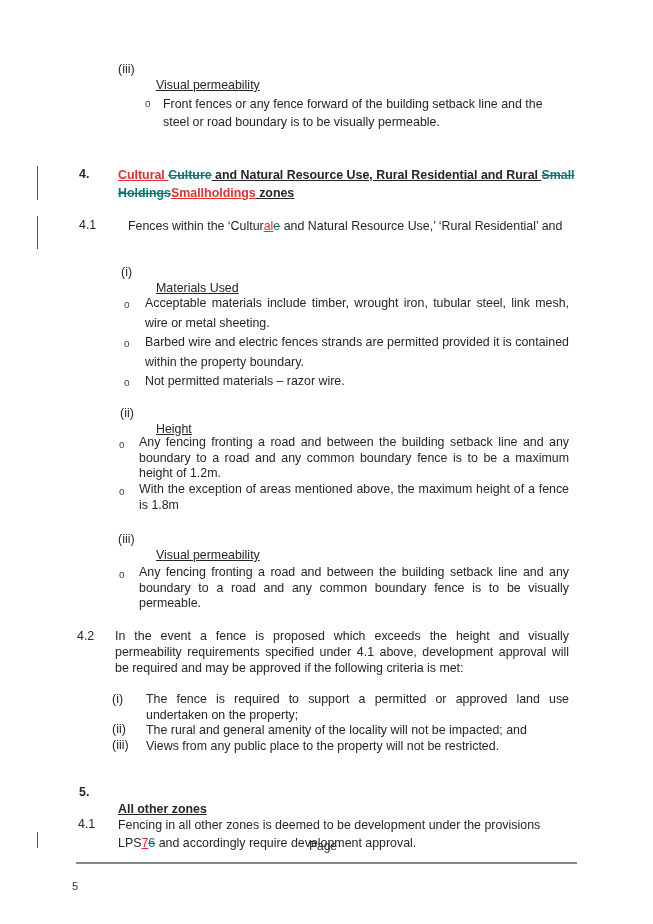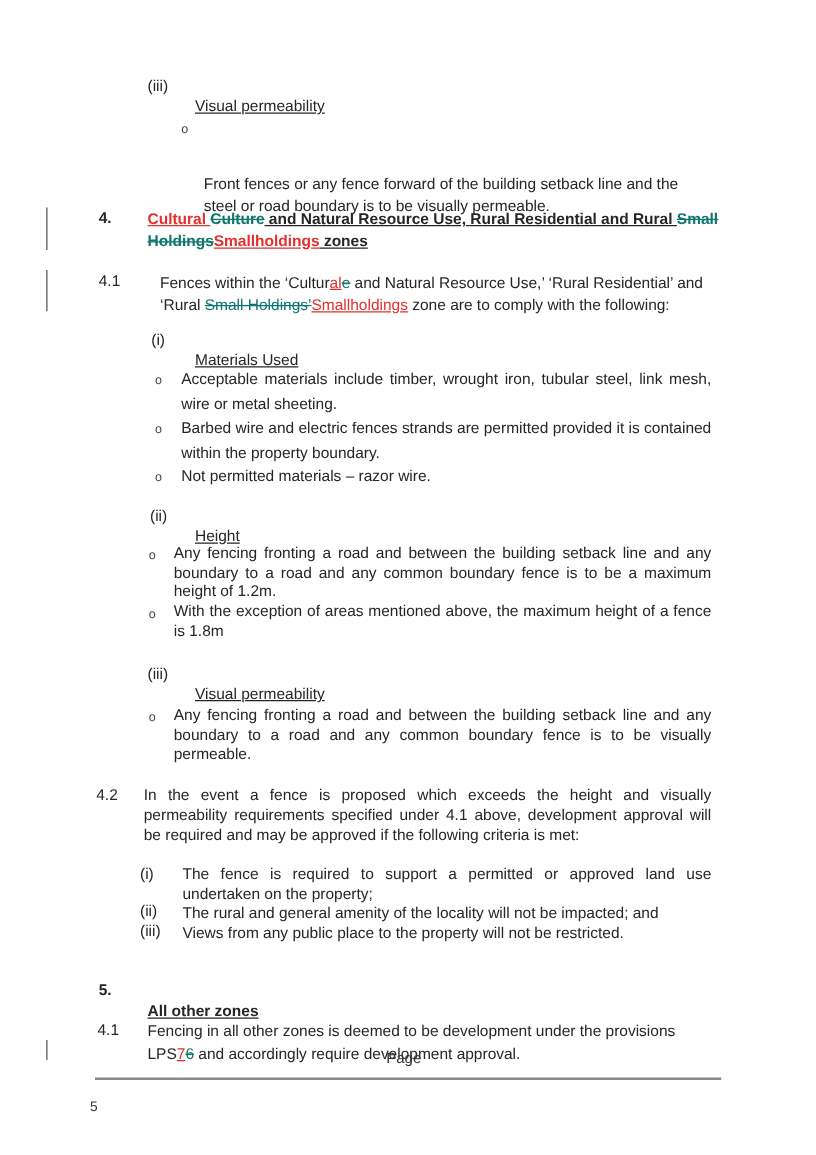--- a/index.html
+++ b/index.html
@@ -24,44 +24,41 @@
   </style>
 </head>
 <body>
 
 <div class="abs line" style="left:118px; top:60px;">
   <span>(iii)</span>
   <span class="u" style="position:absolute; left:38px;">Visual permeability</span>
 </div>
 
 <span class="bullet" style="left:145px; top:98px;">o</span>
-<div class="abs" style="left:163px; top:95px; width:410px; line-height:20px;margin-top:43px;">
+<div class="abs" style="left:163px; top:95px; width:410px; line-height:20px;">
   <div class="line">Front fences or any fence forward of the building setback line and the</div>
   <div class="line">steel or road boundary is to be visually permeable.</div>
 </div>
 
 <div class="change-bar" style="top:166px; height:34px;"></div>
 <span class="num bold" style="left:79px; top:167px;">4.</span>
 <div class="abs bold" style="left:118px; top:166px; width:460px; line-height:18px;">
   <div class="line">
     <span class="ins">Cultural </span><span class="del">Culture</span><span class="u"> and Natural Resource Use, Rural Residential and Rural </span><span class="del">Small</span>
   </div>
   <div class="line">
     <span class="del">Holdings</span><span class="ins">Smallholdings</span><span class="u"> zones</span>
   </div>
 </div>
 
 <div class="change-bar" style="top:216px; height:33px;"></div>
 <span class="num" style="left:79px; top:218px;">4.1</span>
 <div class="abs" style="left:128px; top:217px; width:460px; line-height:16px;">
   <div class="line">
     <span>Fences within the ‘Cultur</span><span class="ins">al</span><span class="del">e</span><span> and Natural Resource Use,’ ‘Rural Residential’ and</span>
-  </div>
-  <div class="line">
-    <span>‘Rural </span><span class="del">Small Holdings’</span><span class="ins">Smallholdings</span><span> zone are to comply with the following:</span>
   </div>
 </div>
 
 <div class="abs line" style="left:121px; top:263px;">
   <span>(i)</span>
   <span class="u" style="position:absolute; left:35px;">Materials Used</span>
 </div>
 
 <span class="bullet" style="left:124px; top:299px;">o</span>
 <div class="abs justify" style="left:145px; top:294px; width:424px; line-height:19.5px;">Acceptable materials include timber, wrought iron, tubular steel, link mesh, wire or metal sheeting.</div>

